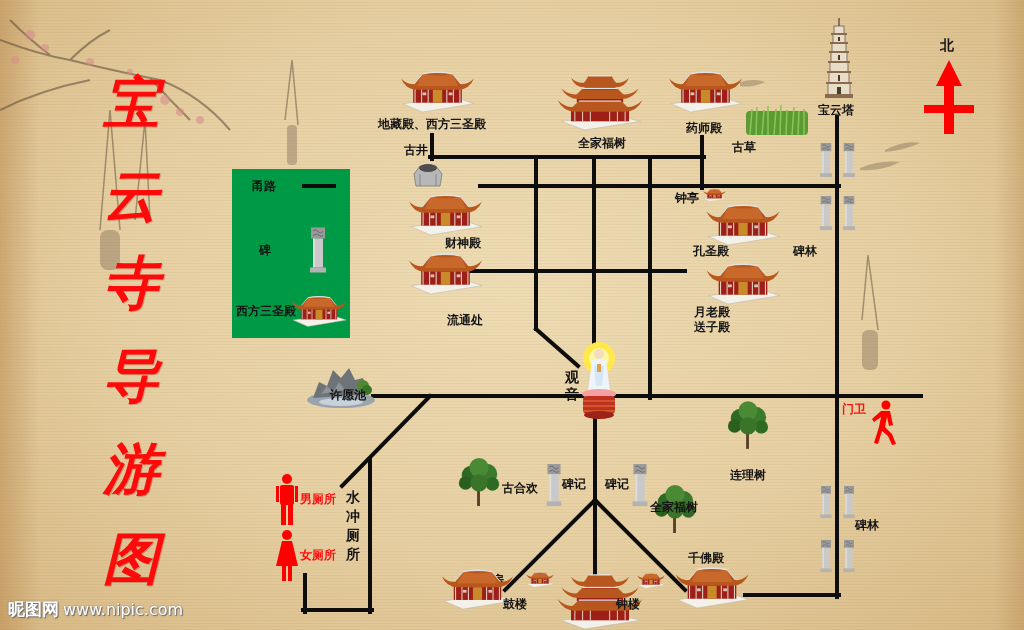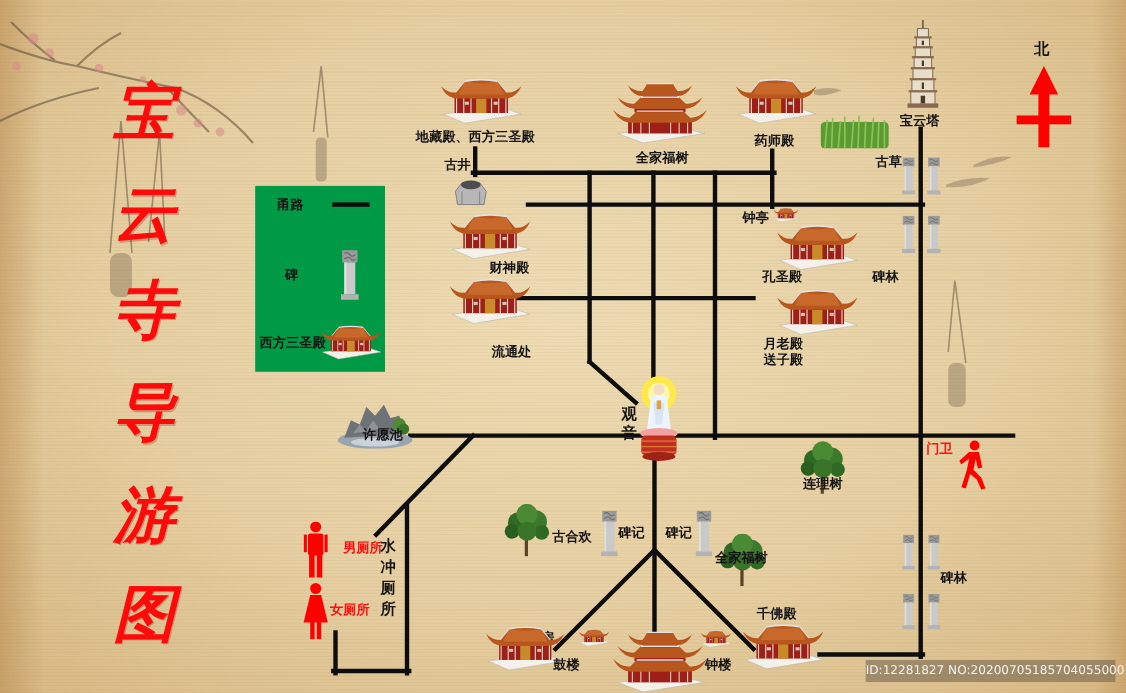--- a/index.html
+++ b/index.html
@@ -8,21 +8,21 @@
     background:
       repeating-linear-gradient(0deg, rgba(120,90,40,0.05) 0px, rgba(120,90,40,0.05) 1px, rgba(255,255,255,0) 1px, rgba(255,255,255,0) 3px),
       radial-gradient(ellipse at 50% 45%, #eedcb4 0%, #e6cfa2 55%, #d7b883 100%);
   }
   .edge-l{position:absolute;left:0;top:0;width:40px;height:630px;background:linear-gradient(90deg,rgba(180,130,70,0.45),rgba(180,130,70,0));}
   .edge-r{position:absolute;right:0;top:0;width:30px;height:630px;background:linear-gradient(270deg,rgba(180,130,70,0.35),rgba(180,130,70,0));}
   .ink{position:absolute;left:0;top:0;width:1024px;height:630px;pointer-events:none;}
   .title-char{position:absolute;left:96px;width:70px;text-align:center;font-family:"DejaVu Serif",serif;font-weight:bold;font-style:italic;font-size:56px;line-height:60px;color:#ff0a0a;text-shadow:1px 1px 0 rgba(140,0,0,0.25);}
   .legend{position:absolute;left:232px;top:169px;width:118px;height:169px;background:#009a46;}
   .lbl{position:absolute;font-weight:bold;font-size:12px;line-height:14px;color:#141414;white-space:nowrap;}
-  .lbl.red{color:#ff1010;font-family:Liberation Mono, monospace;}
+  .lbl.red{color:#ff1010;}
   .lbl.big{font-size:14px;line-height:17px;}
   .vtext{position:absolute;font-weight:bold;font-size:14px;line-height:17px;color:#141414;width:16px;text-align:center;}
   .icon{position:absolute;display:block;}
   #roads{position:absolute;left:0;top:0;}
   .wm{position:absolute;left:8px;top:598px;font-weight:bold;font-size:17px;color:#fff;
       text-shadow:0 0 2px #777,1px 1px 1px #666;white-space:nowrap;}
   .wm .url{font-weight:normal;font-size:16px;margin-left:4px;}
   .idband{position:absolute;left:787px;top:600px;width:227px;height:20px;background:rgba(110,95,75,0.55);
       color:#f2f2f2;font-size:11px;line-height:20px;text-align:center;white-space:nowrap;}
 </style>
@@ -276,21 +276,21 @@
   <span class="lbl" style="left:578px;top:136px">全家福树</span>
 
   <svg class="icon" style="left:668px;top:70px" width="75" height="43">
       <use href="#sym-temple"></use>
     </svg>
   <span class="lbl" style="left:686px;top:121px">药师殿</span>
 
   <svg class="icon" style="left:746px;top:105px" width="62" height="30">
       <use href="#sym-grass"></use>
     </svg>
-  <span class="lbl" style="left:796px;top:140px">古草</span>
+  <span class="lbl" style="left:732px;top:140px">古草</span>
 
   <svg class="icon" style="left:821px;top:18px" width="36" height="82">
       <use href="#sym-pagoda"></use>
     </svg>
   <span class="lbl" style="left:818px;top:103px">宝云塔</span>
 
   <svg class="icon" style="left:819px;top:143px" width="14" height="34">
       <use href="#sym-stele"></use>
     </svg>
   <svg class="icon" style="left:842px;top:143px" width="14" height="34">
@@ -347,21 +347,21 @@
   <span class="lbl" style="left:330px;top:388px">许愿池</span>
 
   <span class="lbl red" style="left:842px;top:402px">门卫</span>
   <svg class="icon" style="left:866px;top:400px" width="36" height="46">
       <use href="#sym-walker"></use>
     </svg>
 
   <svg class="icon" style="left:727px;top:400px" width="42" height="50">
       <use href="#sym-tree"></use>
     </svg>
-  <span class="lbl" style="left:730px;top:433px">连理树</span>
+  <span class="lbl" style="left:730px;top:468px">连理树</span>
 
   <svg class="icon" style="left:457px;top:458px" width="44" height="48">
       <use href="#sym-tree"></use>
     </svg>
   <span class="lbl" style="left:502px;top:481px">古合欢</span>
 
   <svg class="icon" style="left:545px;top:464px" width="18" height="42">
       <use href="#sym-stele"></use>
     </svg>
   <span class="lbl" style="left:562px;top:477px">碑记</span>
@@ -390,21 +390,21 @@
       <use href="#sym-stele"></use>
     </svg>
   <svg class="icon" style="left:842px;top:540px" width="14" height="32">
       <use href="#sym-stele"></use>
     </svg>
   <span class="lbl" style="left:855px;top:518px">碑林</span>
 
   <svg class="icon" style="left:276px;top:474px" width="22" height="52">
       <use href="#sym-man"></use>
     </svg>
-  <span class="lbl red" style="left:312px;top:492px">男厕所</span>
+  <span class="lbl red" style="left:300px;top:492px">男厕所</span>
   <svg class="icon" style="left:275px;top:530px" width="24" height="52">
       <use href="#sym-woman"></use>
     </svg>
   <span class="lbl red" style="left:300px;top:548px">女厕所</span>
   <span class="vtext" style="left:345px;top:489px">水</span>
   <span class="vtext" style="left:345px;top:508px">冲</span>
   <span class="vtext" style="left:345px;top:527px">厕</span>
   <span class="vtext" style="left:345px;top:546px">所</span>
 
   <span class="lbl" style="left:480px;top:573px">禅房</span>
@@ -417,16 +417,18 @@
     </svg>
   <span class="lbl" style="left:503px;top:597px">鼓楼</span>
 
   <svg class="icon" style="left:556px;top:572px" width="88" height="58">
       <use href="#sym-multitier"></use>
     </svg>
 
   <svg class="icon" style="left:637px;top:568px" width="28" height="25">
       <use href="#sym-temple"></use>
     </svg>
-  <span class="lbl" style="left:641px;top:597px">钟楼</span>
-
-  <div class="idband">ID:12281827 NO:20200705185704055000</div>
+  <span class="lbl" style="left:616px;top:597px">钟楼</span>
+
+  <div class="wm">
+    <span>昵图网</span><span class="url">www.nipic.com</span>
+  </div>
 </div>
 
 </body></html>

